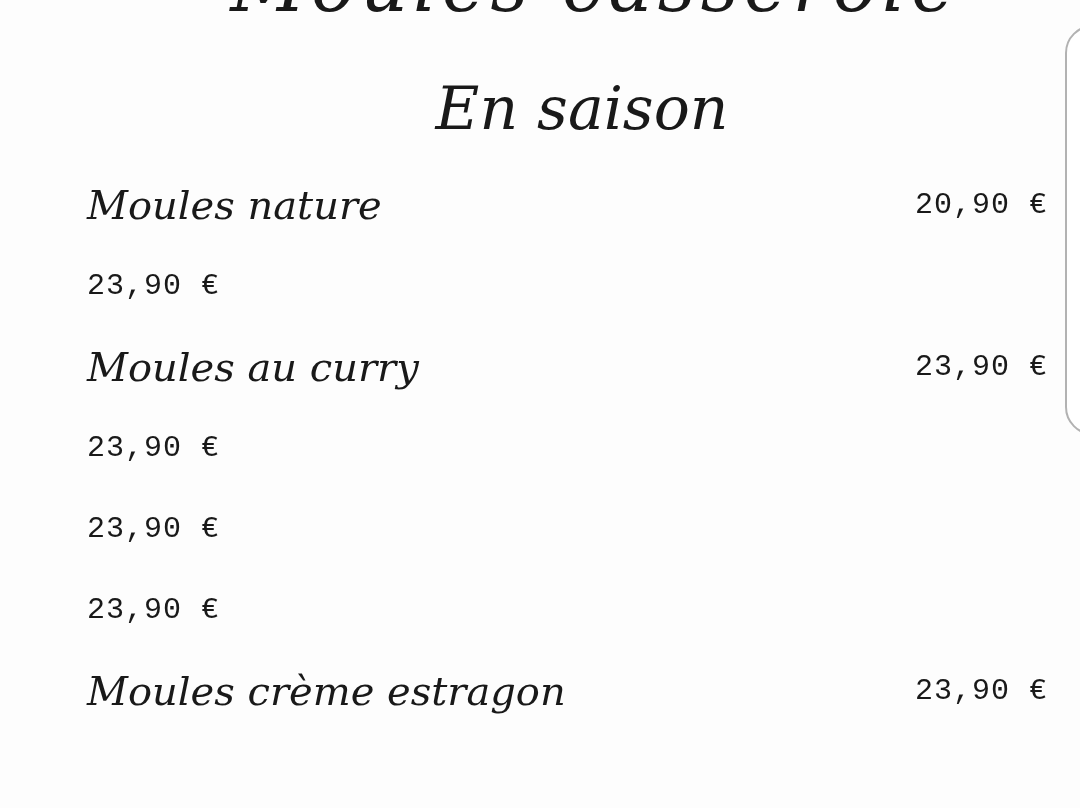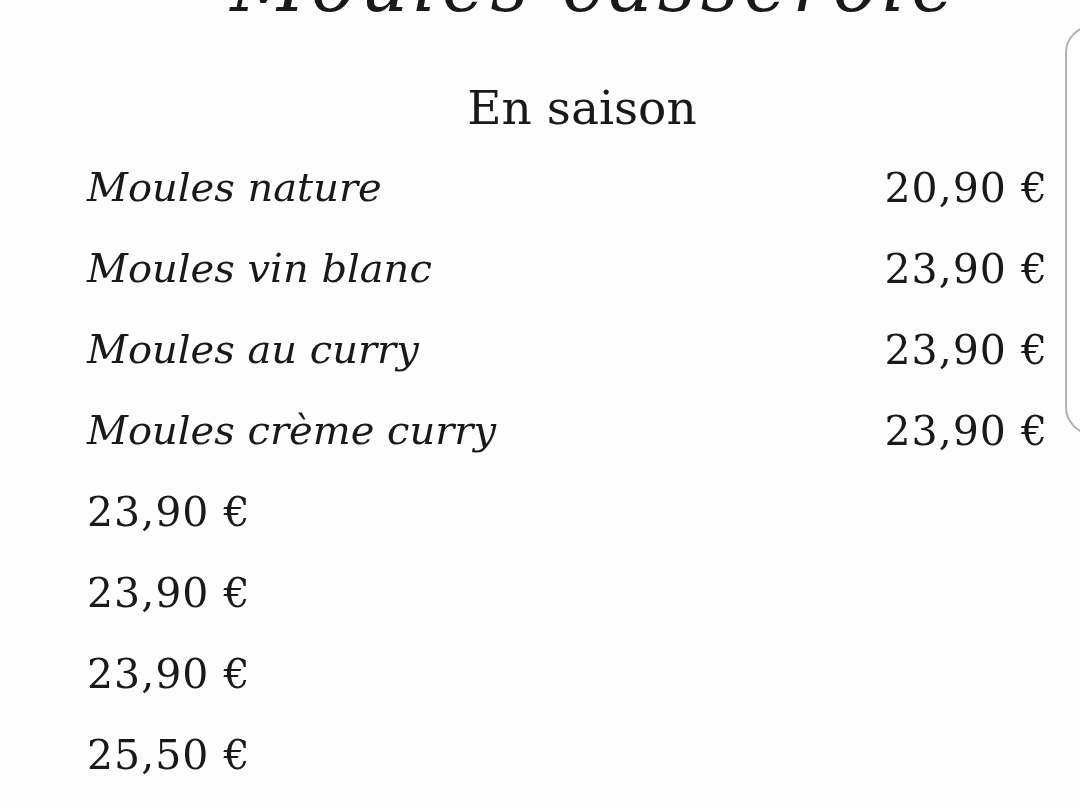--- a/index.html
+++ b/index.html
@@ -34,46 +34,48 @@
     letter-spacing:5px;
   }
   .season-heading{
     position:absolute;
     top:82px;
     left:50%;
     margin-left:42px;
     transform:translateX(-50%);
     margin-top:0;
     margin-bottom:0;
-    font-size:47px;
+    font-size:60px;
     line-height:52px;
     font-weight:normal;
+    font-style:italic;
     white-space:nowrap;
   }
   .menu-list{
     position:absolute;
     top:164px;
     left:87px;
     right:32px;
   }
   .menu-row{
     height:81px;
     display:flex;
     justify-content:space-between;
-    align-items:flex-start;
+    align-items:center;
   }
   .menu-item-name{
     font-style:italic;
     font-size:40px;
     white-space:nowrap;
   }
   .menu-item-price{
-    font-size:41px;
+    font-size:30px;
     white-space:nowrap;
     letter-spacing:1px;
+    font-family:Liberation Mono, monospace;
   }
   
   .scroll-thumb{
     position:absolute;
     top:25px;
     left:1065px;
     width:72px;
     height:410px;
     background:var(--scrollbar_fill);
     border:2px solid var(--scrollbar_border);
@@ -88,40 +90,38 @@
   <div class="clipped-title">Moules casserole</div>
 
   <h2 class="season-heading">En saison</h2>
 
   <div class="menu-list" id="menu-list">
       <div class="menu-row">
         <span class="menu-item-name">Moules nature</span>
         <span class="menu-item-price">20,90 €</span>
       </div>
       <div class="menu-row">
-        <span class="menu-item-name">Moules vin blanc</span>
         <span class="menu-item-price">23,90 €</span>
       </div>
       <div class="menu-row">
         <span class="menu-item-name">Moules au curry</span>
-        <span class="menu-item-price">23,90 €</span>
-      </div>
-      <div class="menu-row">
-        <span class="menu-item-name">Moules crème curry</span>
         <span class="menu-item-price">23,90 €</span>
       </div>
       <div class="menu-row">
         <span class="menu-item-price">23,90 €</span>
       </div>
       <div class="menu-row">
         <span class="menu-item-price">23,90 €</span>
       </div>
       <div class="menu-row">
         <span class="menu-item-price">23,90 €</span>
       </div>
       <div class="menu-row">
-        <span class="menu-item-price">25,50 €</span>
+        <span class="menu-item-name">Moules crème estragon</span>
+        <span class="menu-item-price">23,90 €</span>
+      </div>
+      <div class="menu-row">
       </div>
     </div>
 
   <div class="scroll-thumb"></div>
 
 </div>
 
 </body></html>

